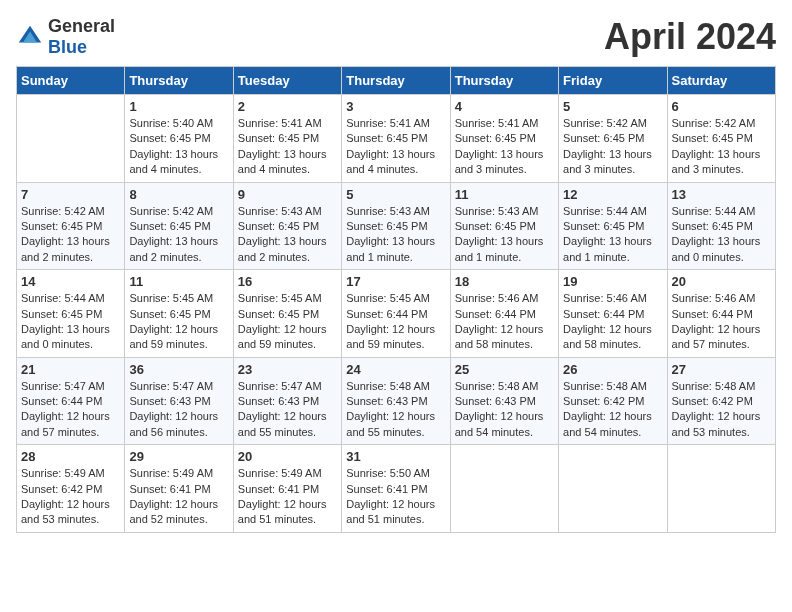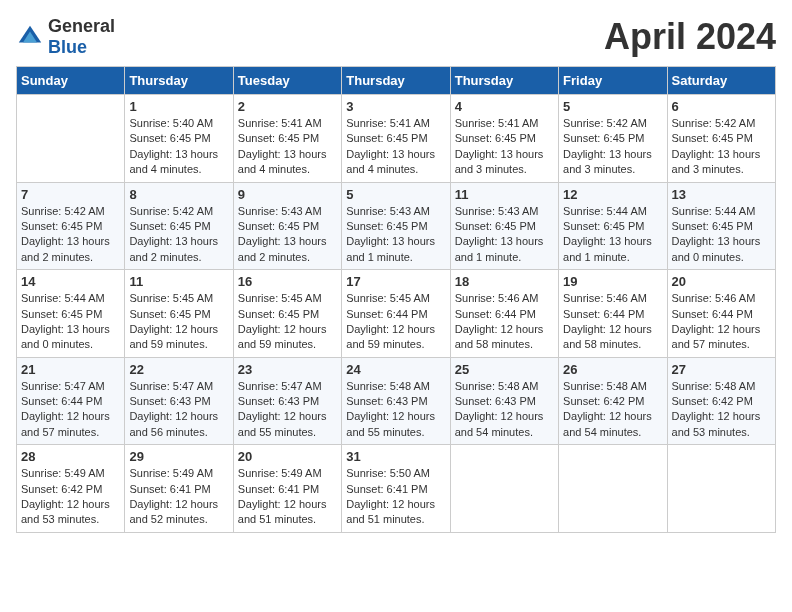--- a/index.html
+++ b/index.html
@@ -249,21 +249,21 @@
         </td>
       </tr>
       <tr>
         <td>
           <div class="day-number">21</div>
           <div class="day-info" style="white-space: pre-line;">Sunrise: 5:47 AM
 Sunset: 6:44 PM
 Daylight: 12 hours and 57 minutes.</div>
         </td>
         <td>
-          <div class="day-number">22</div>
+          <div class="day-number">36</div>
           <div class="day-info" style="white-space: pre-line;">Sunrise: 5:47 AM
 Sunset: 6:43 PM
 Daylight: 12 hours and 56 minutes.</div>
         </td>
         <td>
           <div class="day-number">23</div>
           <div class="day-info" style="white-space: pre-line;">Sunrise: 5:47 AM
 Sunset: 6:43 PM
 Daylight: 12 hours and 55 minutes.</div>
         </td>

